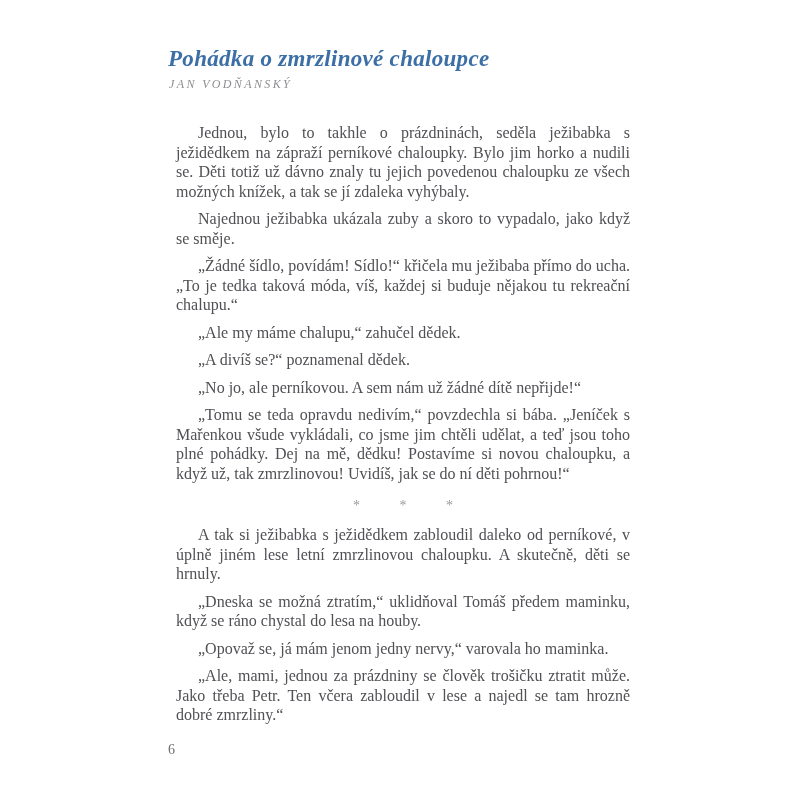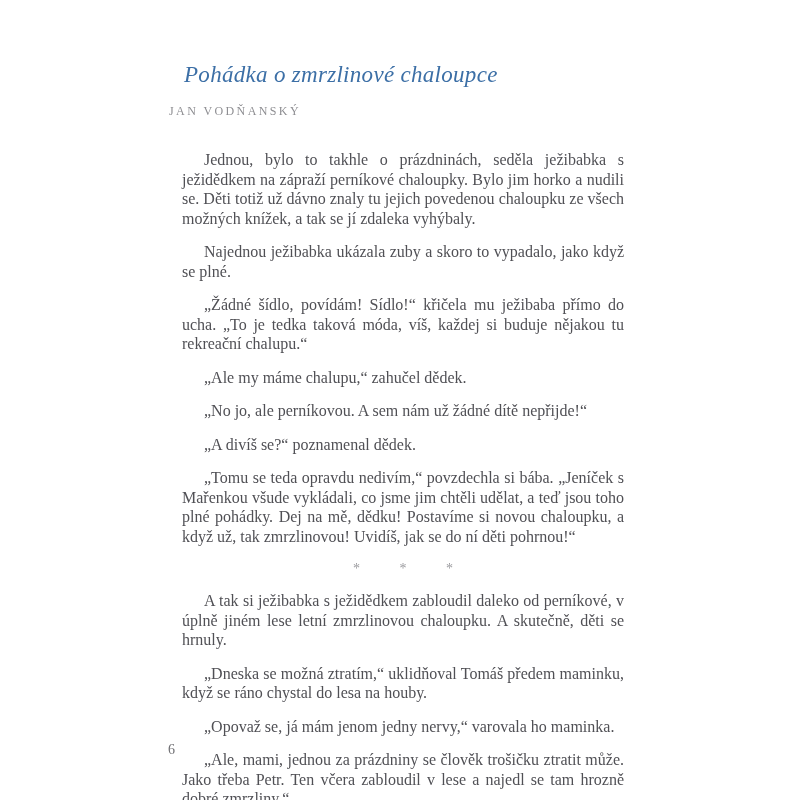--- a/index.html
+++ b/index.html
@@ -17,41 +17,42 @@
     background: #ffffff;
     font-family: "Liberation Serif", serif;
   }
   .content {
     position: absolute;
     left: 168px;
     top: 46px;
     width: 470px;
   }
   .story-title {
-    margin: 16px;
+    margin: 0;
     font-family: "Liberation Serif", serif;
     font-style: italic;
-    font-weight: normal;
+    font-weight: bold;
     font-size: 23px;
     line-height: 26px;
     color: #3c6fa6;
     letter-spacing: 0.3px;
   }
   .story-author {
     margin: 5px 0 0 1px;
     font-size: 12px;
     line-height: 14px;
     letter-spacing: 2.4px;
     color: #8e8e92;
+    font-style: italic;
   }
   .story-body {
     margin-top: 32px;
   }
   .story-body p.para {
-    margin: 14px;
+    margin: 8px;
     text-indent: 22px;
     text-align: justify;
     font-size: 16px;
     line-height: 19.5px;
     color: #505055;
     hyphens: auto;
     -webkit-hyphens: auto;
   }
   .separator {
     margin: 15px 0 11px 0;
@@ -73,25 +74,25 @@
 <body>
 
 <div class="book-page">
   <div class="content">
     <h1 class="story-title">Pohádka o zmrzlinové chaloupce</h1>
     <div class="story-author">JAN VODŇANSKÝ</div>
 
     <div class="story-body">
       <div>
           <p class="para" lang="cs">Jednou, bylo to takhle o prázdninách, seděla ježibabka s ježidědkem na zápraží perníkové chaloupky. Bylo jim horko a nudili se. Děti totiž už dávno znaly tu jejich povedenou chaloupku ze všech možných knížek, a tak se jí zdaleka vyhýbaly.</p>
-          <p class="para" lang="cs">Najednou ježibabka ukázala zuby a skoro to vypadalo, jako když se plné.</p>
+          <p class="para" lang="cs">Najednou ježibabka ukázala zuby a skoro to vypadalo, jako když se směje.</p>
           <p class="para" lang="cs">„Žádné šídlo, povídám! Sídlo!“ křičela mu ježibaba přímo do ucha. „To je tedka taková móda, víš, každej si buduje nějakou tu rekreační chalupu.“</p>
           <p class="para" lang="cs">„Ale my máme chalupu,“ zahučel dědek.</p>
+          <p class="para" lang="cs">„A divíš se?“ poznamenal dědek.</p>
           <p class="para" lang="cs">„No jo, ale perníkovou. A sem nám už žádné dítě nepřijde!“</p>
-          <p class="para" lang="cs">„A divíš se?“ poznamenal dědek.</p>
           <p class="para" lang="cs">„Tomu se teda opravdu nedivím,“ povzdechla si bába. „Jeníček s Mařenkou všude vykládali, co jsme jim chtěli udělat, a teď jsou toho plné pohádky. Dej na mě, dědku! Postavíme si novou chaloupku, a když už, tak zmrzlinovou! Uvidíš, jak se do ní děti pohrnou!“</p>
         </div>
 
       <div class="separator">* * *</div>
 
       <div>
           <p class="para" lang="cs">A tak si ježibabka s ježidědkem zabloudil daleko od perníkové, v úplně jiném lese letní zmrzlinovou chaloupku. A skutečně, děti se hrnuly.</p>
           <p class="para" lang="cs">„Dneska se možná ztratím,“ uklidňoval Tomáš předem maminku, když se ráno chystal do lesa na houby.</p>
           <p class="para" lang="cs">„Opovaž se, já mám jenom jedny nervy,“ varovala ho maminka.</p>
           <p class="para" lang="cs">„Ale, mami, jednou za prázdniny se člověk trošičku ztratit může. Jako třeba Petr. Ten včera zabloudil v lese a najedl se tam hrozně dobré zmrzliny.“</p>

